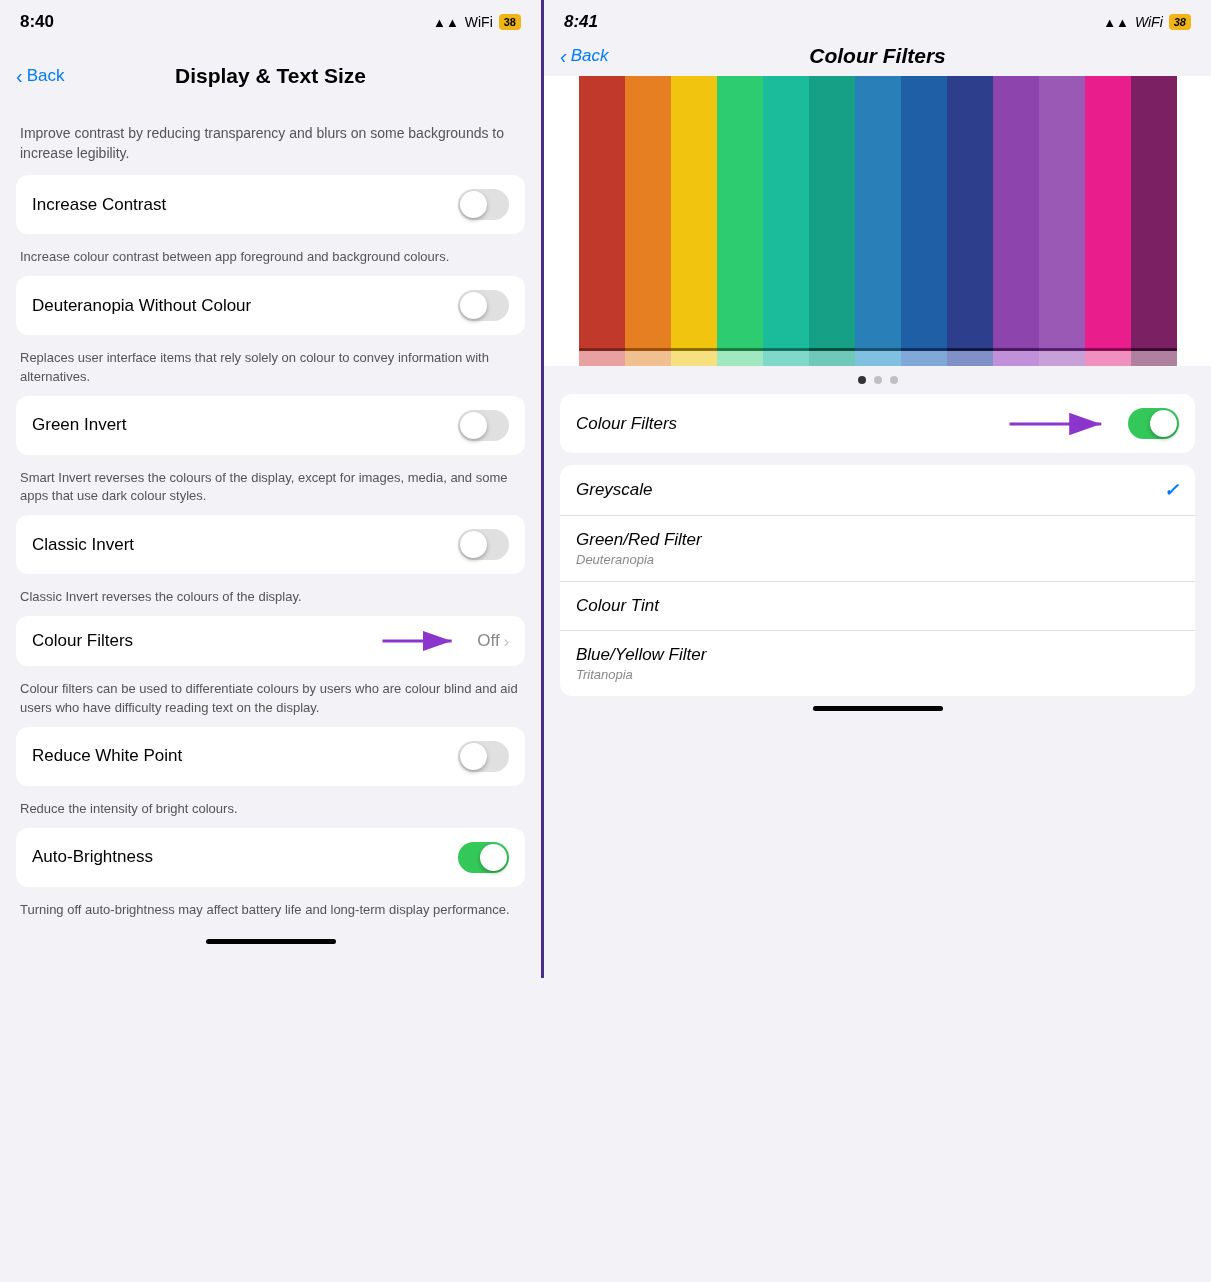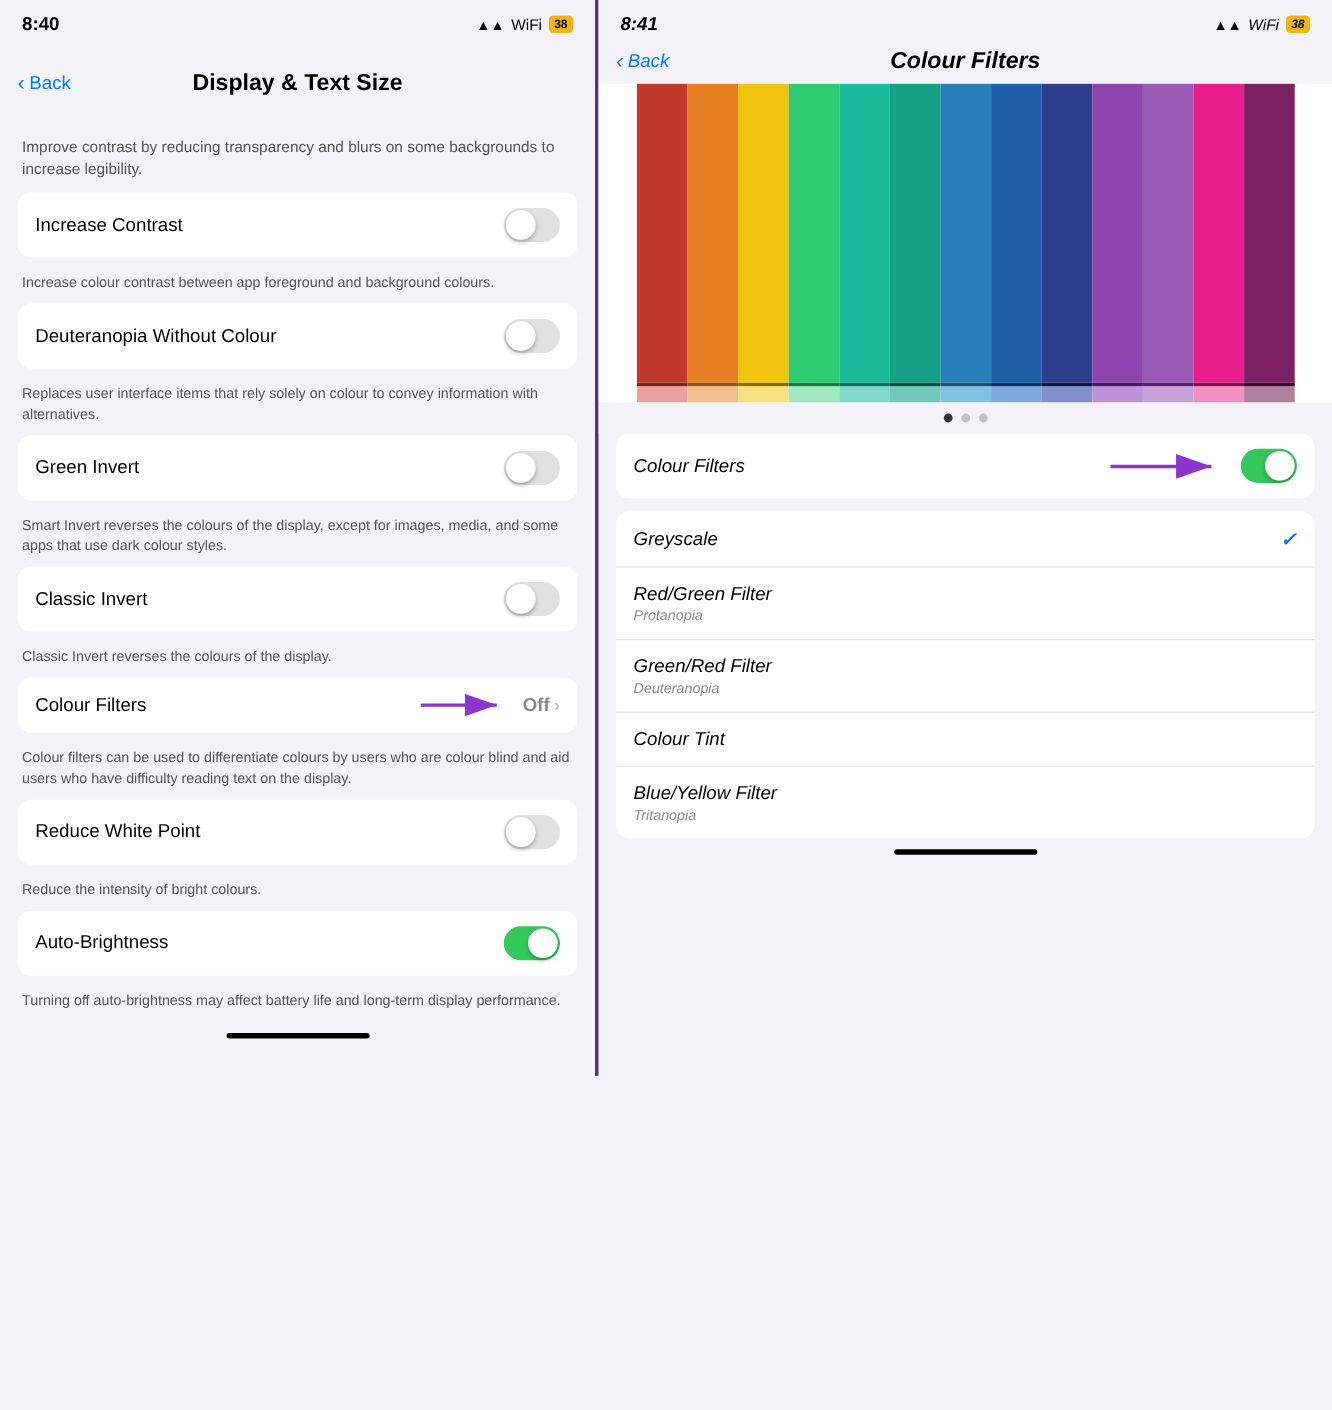--- a/index.html
+++ b/index.html
@@ -173,21 +173,20 @@
       padding: 14px 16px;
       min-height: 50px;
       position: relative;
     }
     .cf-right {
       display: flex;
       align-items: flex-end;
       gap: 4px;
       color: #888;
       font-size: 17px;
-      font-weight: bold;
     }
     .cf-chevron {
       color: #c0c0c0;
       font-size: 16px;
     }
     .purple-arrow {
       width: 90px;
       height: 20px;
     }
 
@@ -533,26 +532,20 @@
 
     <div class="filter-list-card">
 
       <div class="filter-item">
         <div>
           <div class="filter-name">Greyscale</div>
         </div>
         <span class="filter-check">✓</span>
       </div>
 
-      <div class="filter-item">
-        <div>
-          <div class="filter-name">Red/Green Filter</div>
-          <div class="filter-sub">Protanopia</div>
-        </div>
-      </div>
 
       <div class="filter-item">
         <div>
           <div class="filter-name">Green/Red Filter</div>
           <div class="filter-sub">Deuteranopia</div>
         </div>
       </div>
 
       <div class="filter-item">
         <div>

